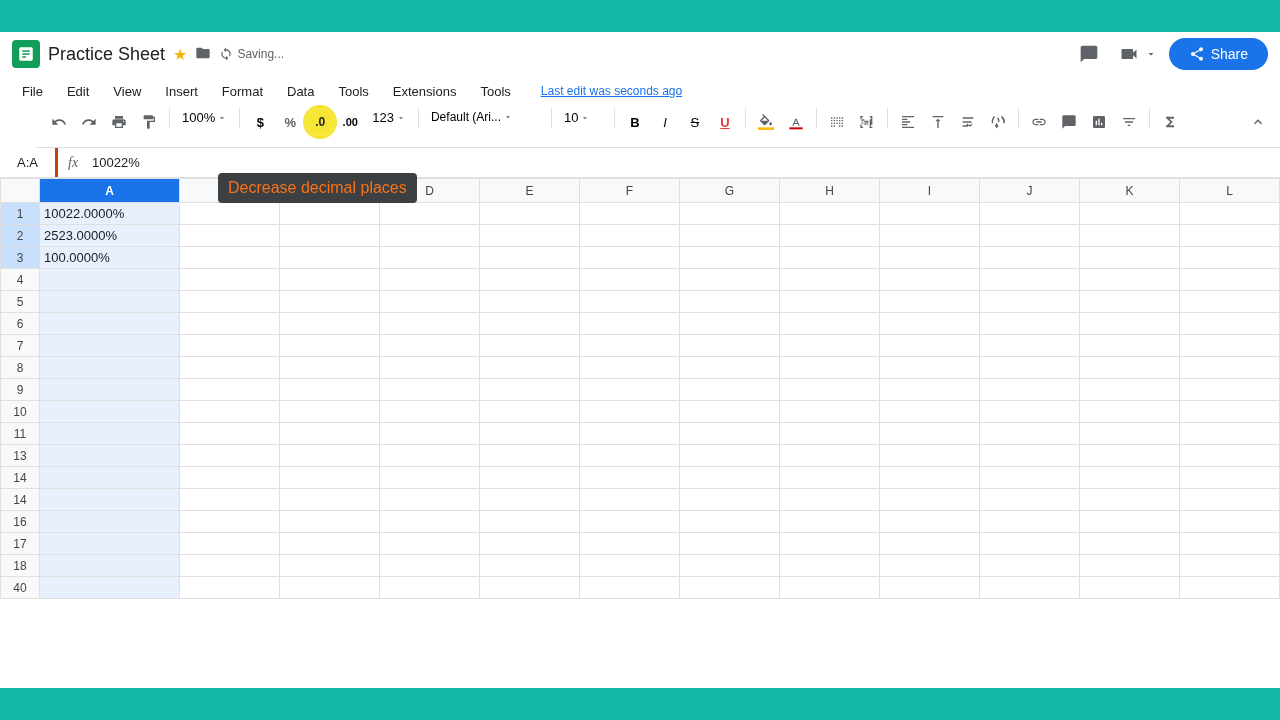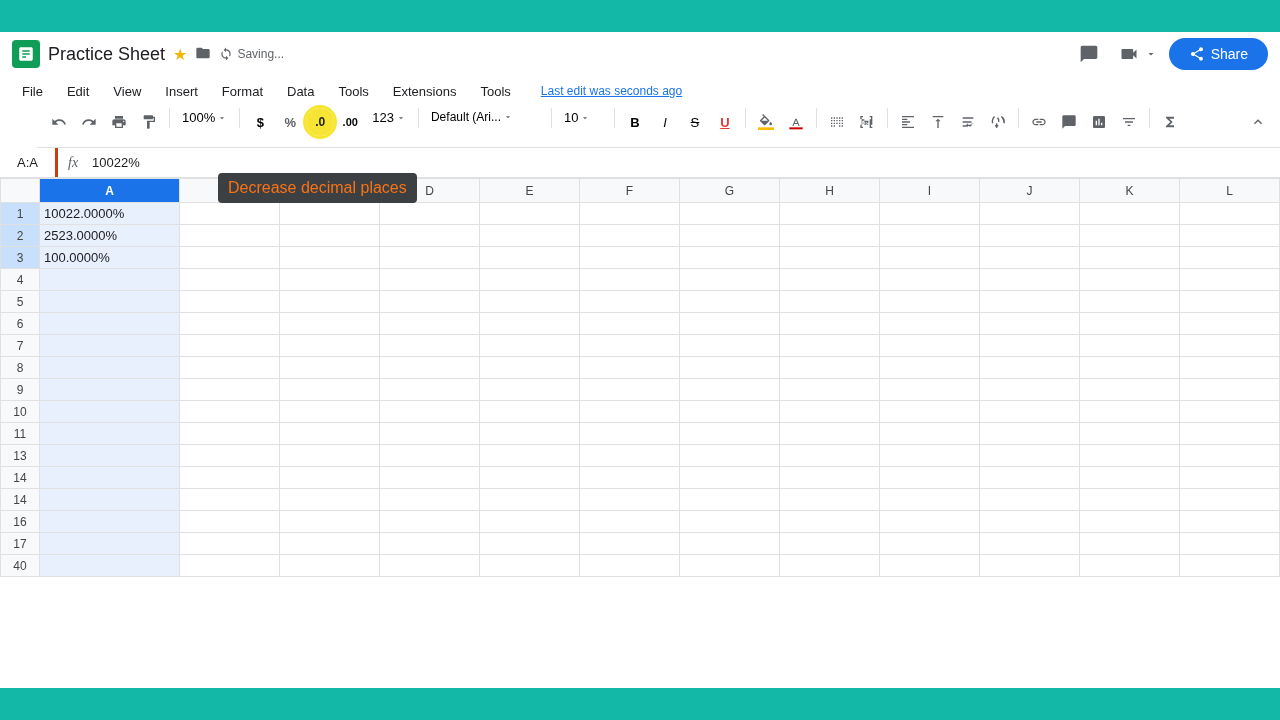--- a/index.html
+++ b/index.html
@@ -815,20 +815,35 @@
               <td class="cell "></td>
               <td class="cell "></td>
               <td class="cell "></td>
               <td class="cell "></td>
               <td class="cell "></td>
               <td class="cell "></td>
               <td class="cell "></td>
               <td class="cell "></td>
             </tr>
             <tr>
+              <th class="row-header">18</th>
+              <td class="cell col-a data-cell"></td>
+              <td class="cell "></td>
+              <td class="cell "></td>
+              <td class="cell "></td>
+              <td class="cell "></td>
+              <td class="cell "></td>
+              <td class="cell "></td>
+              <td class="cell "></td>
+              <td class="cell "></td>
+              <td class="cell "></td>
+              <td class="cell "></td>
+              <td class="cell "></td>
+            </tr>
+            <tr>
               <th class="row-header">40</th>
               <td class="cell col-a data-cell"></td>
               <td class="cell "></td>
               <td class="cell "></td>
               <td class="cell "></td>
               <td class="cell "></td>
               <td class="cell "></td>
               <td class="cell "></td>
               <td class="cell "></td>
               <td class="cell "></td>

